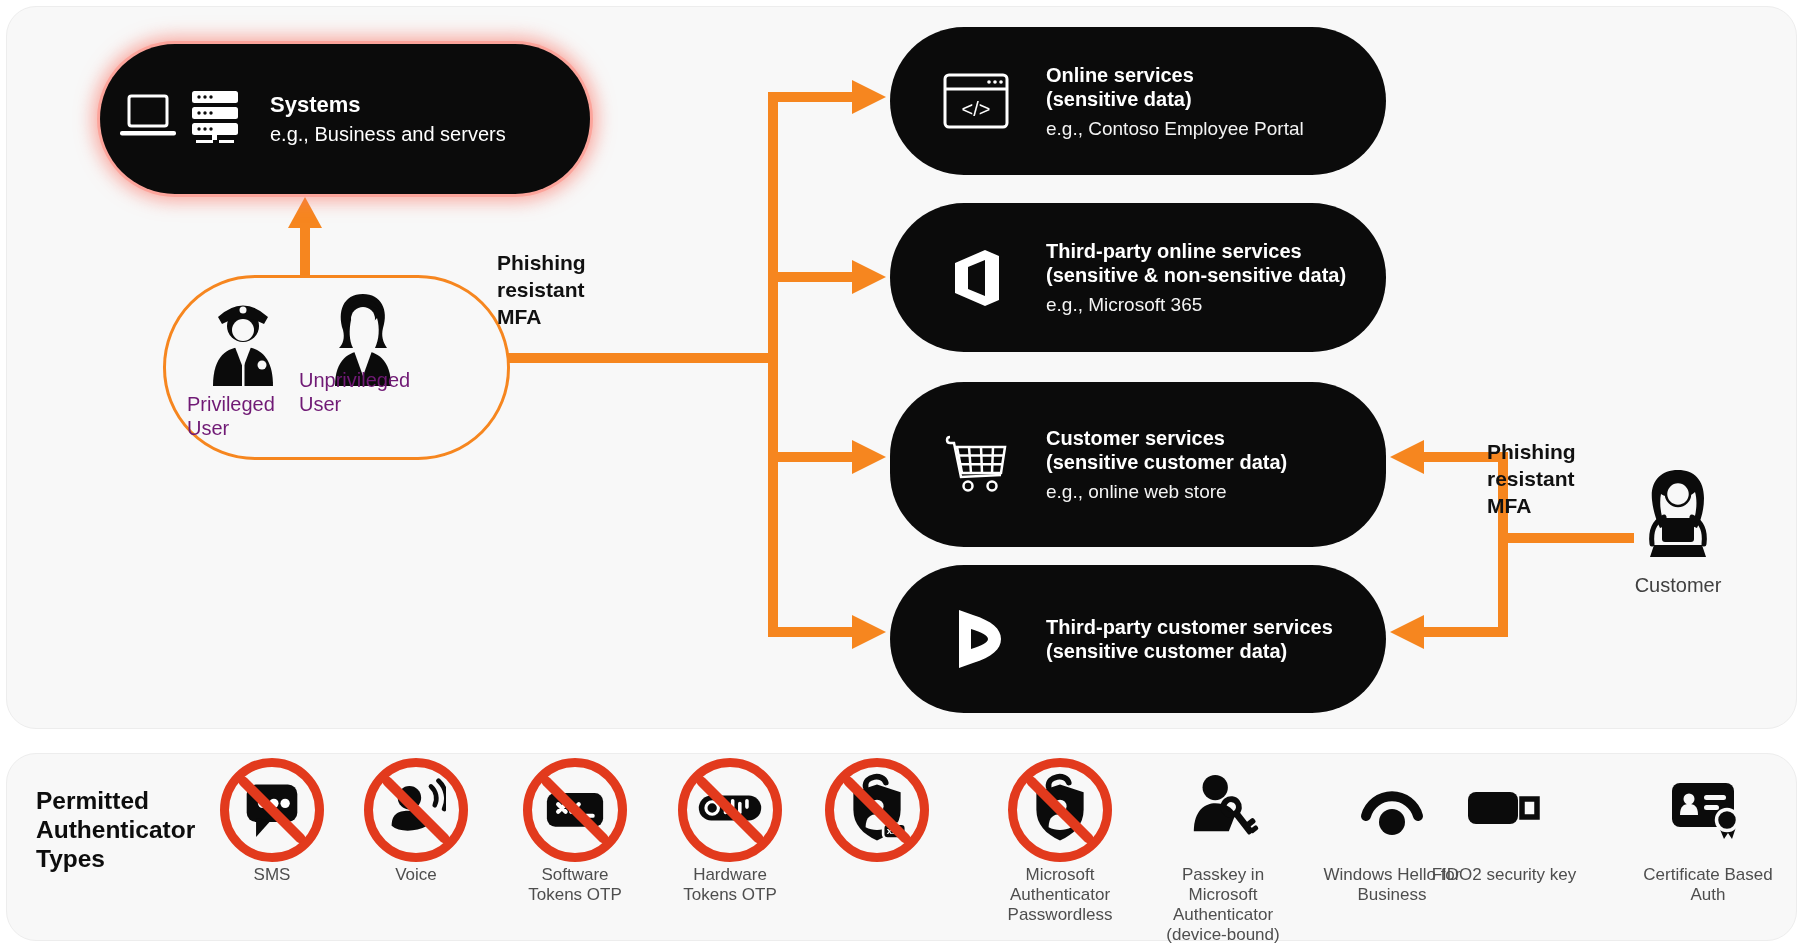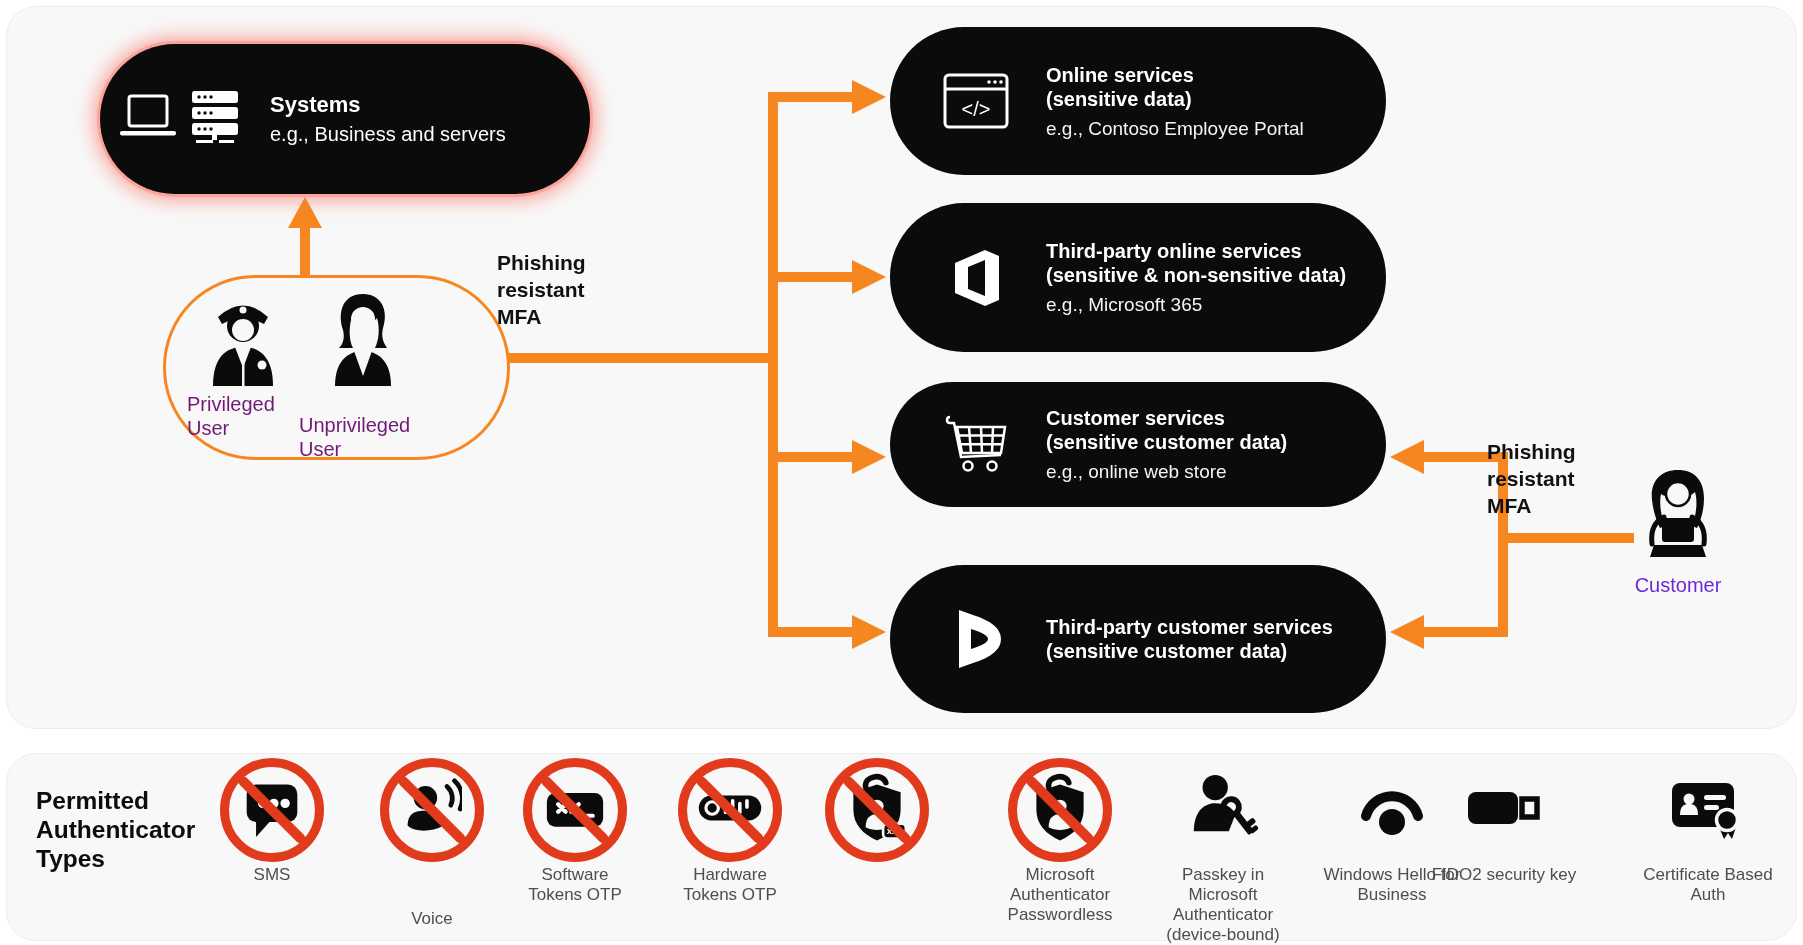--- a/index.html
+++ b/index.html
@@ -29,21 +29,21 @@
   .mfa-label{position:absolute;width:130px;text-align:left;font-size:21px;line-height:27px;font-weight:bold;color:#111;}
 
   
   .pill{position:absolute;left:890px;width:496px;background:#0b0b0b;border-radius:74px;display:flex;align-items:center;padding-left:48px;box-sizing:border-box;}
   .pill .icon-wrap{width:76px;display:flex;justify-content:center;flex:none;}
   .pill .txt{margin-left:32px;color:#fff;width:330px;}
   .pill .title{font-size:20px;font-weight:bold;line-height:24px;}
   .pill .example{font-size:19px;margin-top:7px;color:#f4f4f4;}
 
   #customer-figure{position:absolute;left:1636px;top:466px;}
-  #customer-label{position:absolute;left:1612px;top:574px;width:132px;text-align:center;font-size:20px;color:#6d28d9;}
+  #customer-label{position:absolute;left:1612px;top:574px;width:132px;text-align:center;font-size:20px;color:#404040;}
 
   
   #auth-heading{position:absolute;left:36px;top:786px;width:212px;font-size:24.5px;font-weight:bold;line-height:29px;color:#0d0d0d;}
   .auth-item{position:absolute;top:758px;width:160px;display:flex;flex-direction:column;align-items:center;}
   .auth-iconbox{height:104px;width:104px;display:flex;align-items:center;justify-content:center;position:relative;}
   .auth-label{margin-top:3px;font-size:17px;line-height:20px;color:#4e4e4e;text-align:center;max-width:150px;}
   .auth-label.narrow{max-width:112px;}
   .forbid-ring{position:absolute;left:0;top:0;width:104px;height:104px;border:9px solid #e23a1d;border-radius:50%;box-sizing:border-box;}
   .forbid-slash{position:absolute;left:47px;top:7px;width:10px;height:90px;background:#e23a1d;border-radius:5px;transform:rotate(-45deg);}
   .glyph{position:relative;}
@@ -126,21 +126,21 @@
   <div class="user-fig" style="left:325px;top:286px;">
     <svg width="76" height="100" viewBox="0 0 76 100">
       <path d="M38 8 C18 8 12 26 18 44 C20 52 18 58 14 62 L28 62 C24 54 24 44 26 34 C32 40 46 40 52 32 C55 42 54 54 50 62 L62 62 C58 56 56 50 58 42 C64 24 56 8 38 8 Z" fill="#0b0b0b"></path>
       <circle cx="38" cy="33" r="12" fill="#f8f8f8"></circle>
       <path d="M23 22 C29 10 49 10 55 24 C44 18 32 17 23 22 Z" fill="#0b0b0b"></path>
       <path d="M10 100 C10 74 24 65 38 65 C52 65 66 74 66 100 Z" fill="#0b0b0b"></path>
       <path d="M29 65 L38 90 L47 65 Z" fill="#f8f8f8"></path>
     </svg>
   </div>
   <div class="user-label" style="left:187px;top:392px;width:110px;">Privileged User</div>
-  <div class="user-label" style="left:299px;top:413px;width:130px;">Unprivileged User</div>
+  <div class="user-label" style="left:299px;top:368px;width:130px;">Unprivileged User</div>
 
   <div class="mfa-label" style="left:497px;top:249px;">Phishing resistant MFA</div>
   <div class="mfa-label" style="left:1487px;top:438px;">Phishing resistant MFA</div>
 
   <div class="pill" style="top:27px;height:148px;">
     <div class="icon-wrap">
       <svg width="66" height="56" viewBox="0 0 66 56">
         <rect x="2" y="2" width="62" height="52" rx="4" fill="none" stroke="#fff" stroke-width="3"></rect>
         <line x1="2" y1="16" x2="64" y2="16" stroke="#fff" stroke-width="3"></line>
         <circle cx="46" cy="9" r="1.8" fill="#fff"></circle>
@@ -160,21 +160,21 @@
       <svg width="58" height="62" viewBox="0 0 58 62">
         <path fill-rule="evenodd" fill="#fff" d="M8 16 L38 3 L52 9 V53 L38 59 L8 46 Z M21 20 L38 13 V49 L21 42 Z"></path>
       </svg>
     </div>
     <div class="txt">
       <div class="title"><span>Third-party online services</span><br><span>(sensitive &amp; non-sensitive data)</span></div>
       <div class="example">e.g., Microsoft 365</div>
     </div>
   </div>
 
-  <div class="pill" style="top:382px;height:125px;">
+  <div class="pill" style="top:382px;height:165px;">
     <div class="icon-wrap">
       <svg width="64" height="62" viewBox="0 0 64 62" fill="none" stroke="#fff" stroke-width="2.5">
         <path d="M6 3 C2 3 2 9 6 9 L10 9 L17 43 L57 41"></path>
         <path d="M13 13 H61 L57 39 H18 Z"></path>
         <line x1="25" y1="13" x2="27" y2="39"></line>
           <line x1="37" y1="13" x2="38" y2="39"></line>
           <line x1="49" y1="13" x2="48" y2="39"></line>
         <line x1="14" y1="21.6" x2="59" y2="21.6"></line>
           <line x1="15.5" y1="30.3" x2="58" y2="30.3"></line>
         <circle cx="24" cy="52" r="4.5"></circle>
@@ -222,21 +222,21 @@
             <circle cx="34" cy="28" r="5" fill="#fff"></circle>
             <circle cx="46" cy="28" r="5" fill="#fff"></circle>
           </svg>
       </span>
       <div class="forbid-slash"></div>
       <div class="forbid-ring"></div>
     </div>
     <div class="auth-label">SMS</div>
   </div>
 
-  <div class="auth-item" style="left:352px;gap:44px;">
+  <div class="auth-item" style="left:336px;">
     <div class="auth-iconbox">
       <span class="glyph">
         <svg width="60" height="60" viewBox="0 0 64 64">
             <circle cx="25" cy="21" r="12.5" fill="#0b0b0b"></circle>
             <path d="M6 51 C6 37 15 35 25 35 C35 35 44 37 44 51 C31 58 14 58 6 51 Z" fill="#0b0b0b"></path>
             <path d="M48 9 A17 17 0 0 1 52 29" stroke="#0b0b0b" stroke-width="5" fill="none" stroke-linecap="round"></path>
             <path d="M56 3 A26 26 0 0 1 62 33" stroke="#0b0b0b" stroke-width="5" fill="none" stroke-linecap="round"></path>
           </svg>
       </span>
       <div class="forbid-slash"></div>

